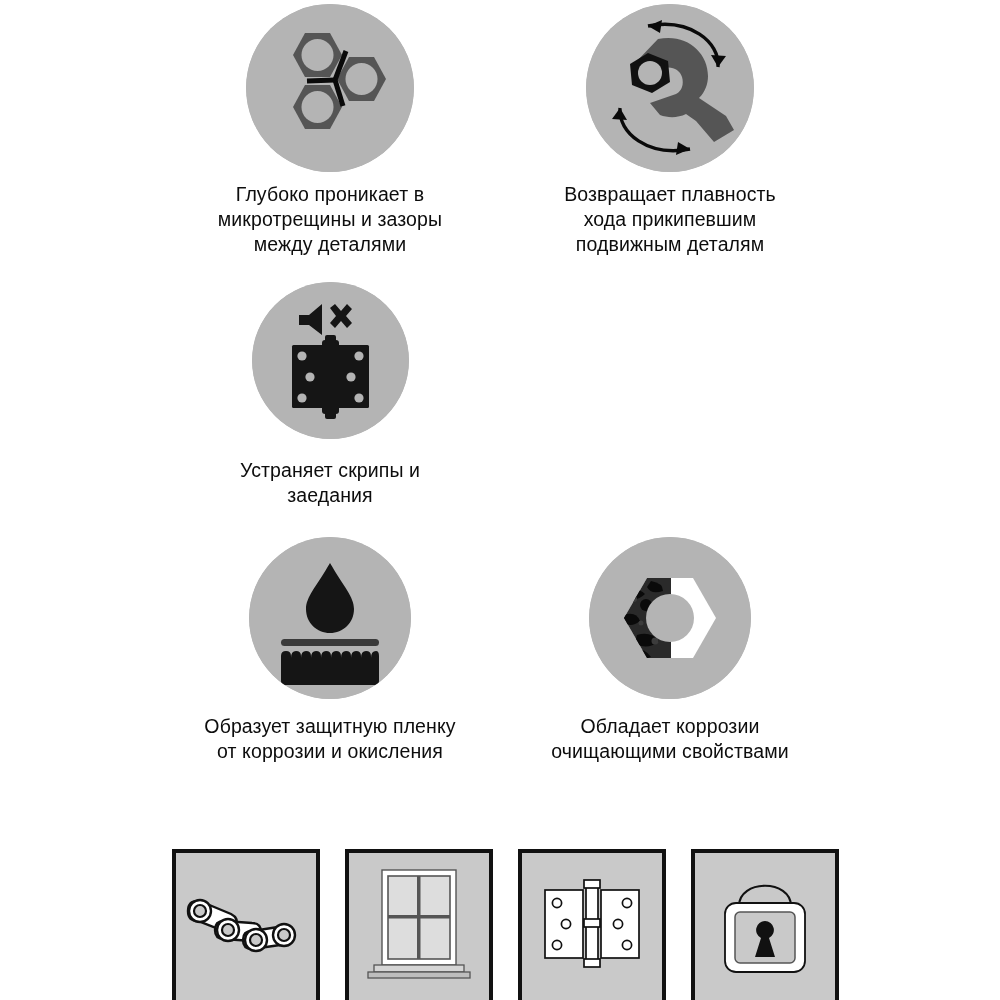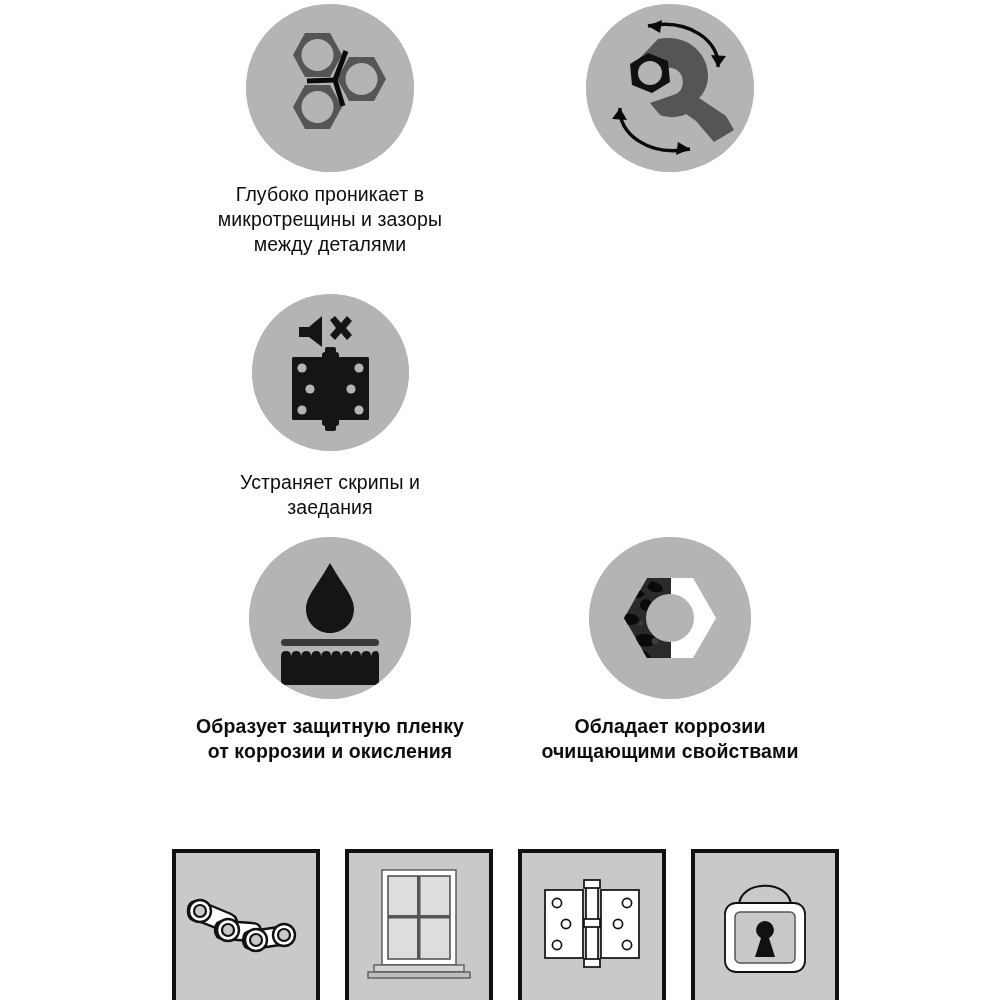--- a/index.html
+++ b/index.html
@@ -26,21 +26,21 @@
     height: 800px;
   }
   .feature {
     position: absolute;
     width: 340px;
     text-align: center;
   }
   .feature.col-left  { left: 160px; }
   .feature.col-right { left: 500px; }
   .feature.row-1 { top: 0px; }
-  .feature.row-2 { top: 284px; }
+  .feature.row-2 { top: 272px; }
   .feature.row-3 { top: 530px; }
 
   .badge-wrap {
     width: 340px;
     height: 176px;
     display: flex;
     align-items: center;
     justify-content: center;
   }
   .badge {
@@ -56,21 +56,21 @@
   .feature-caption {
     margin-top: 6px;
     font-size: 19.5px;
     line-height: 25px;
     font-weight: normal;
     letter-spacing: 0.1px;
     color: #0d0d0d;
     white-space: pre-line;
   }
   .feature.row-2 .feature-caption { margin-top: 10px; }
-  .feature.row-3 .feature-caption { margin-top: 8px; font-weight: bold; }
+  .feature.row-3 .feature-caption { margin-top: 8px; }
 
   
   #applications {
     position: absolute;
     left: 0;
     top: 849px;
     width: 1000px;
     height: 151px;
   }
   .app-tile {
@@ -139,20 +139,23 @@
         <g fill="none" stroke="#0a0a0a" stroke-width="3.4">
           <path d="M62 22 C104 14 134 38 132 63"></path>
           <path d="M104 145 C62 153 32 129 34 104"></path>
         </g>
         <polygon points="62,22 76,16 74,29" fill="#0a0a0a"></polygon>
         <polygon points="132,63 125,51 140,52" fill="#0a0a0a"></polygon>
         <polygon points="104,145 90,151 92,138" fill="#0a0a0a"></polygon>
         <polygon points="34,104 41,116 26,115" fill="#0a0a0a"></polygon>
       </svg>
     </div>
+    <div class="feature-caption">Возвращает плавность
+хода прикипевшим
+подвижным деталям</div>
   </div>
 
   <div class="feature col-left row-2">
     <div class="badge-wrap">
       <svg class="badge small" viewBox="0 0 157 157">
         <circle cx="78.5" cy="78.5" r="78.5" fill="#b4b4b4"></circle>
 
         <g fill="#151515">
           <path d="M47 33 L57 33 L70 22 L70 53 L57 43 L47 43 Z"></path>
           <path d="M78 26 L83 22 L89 29 L95 22 L100 27 L94 34 L100 41 L95 46 L89 39 L83 46 L78 41 L84 34 Z"></path>

